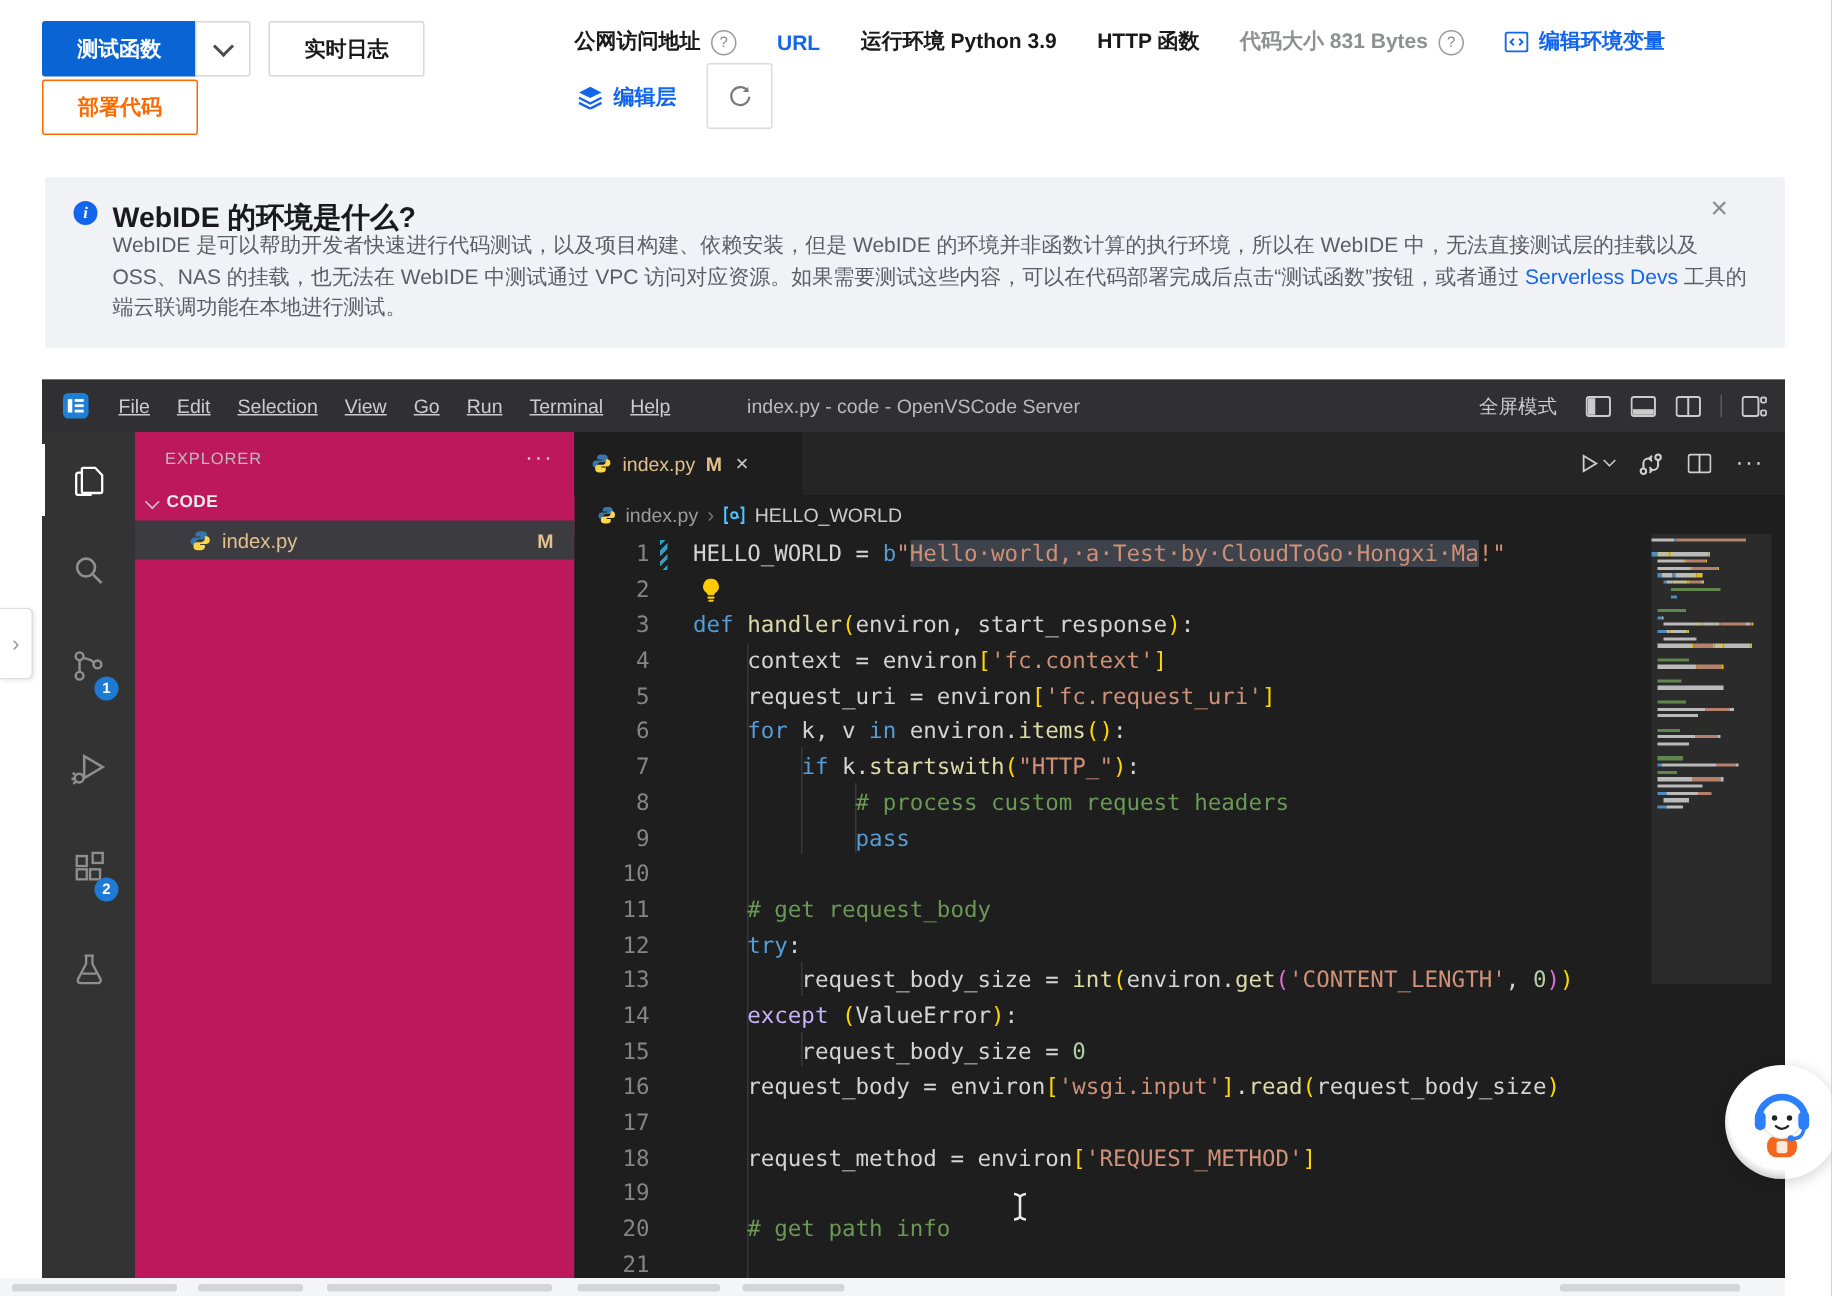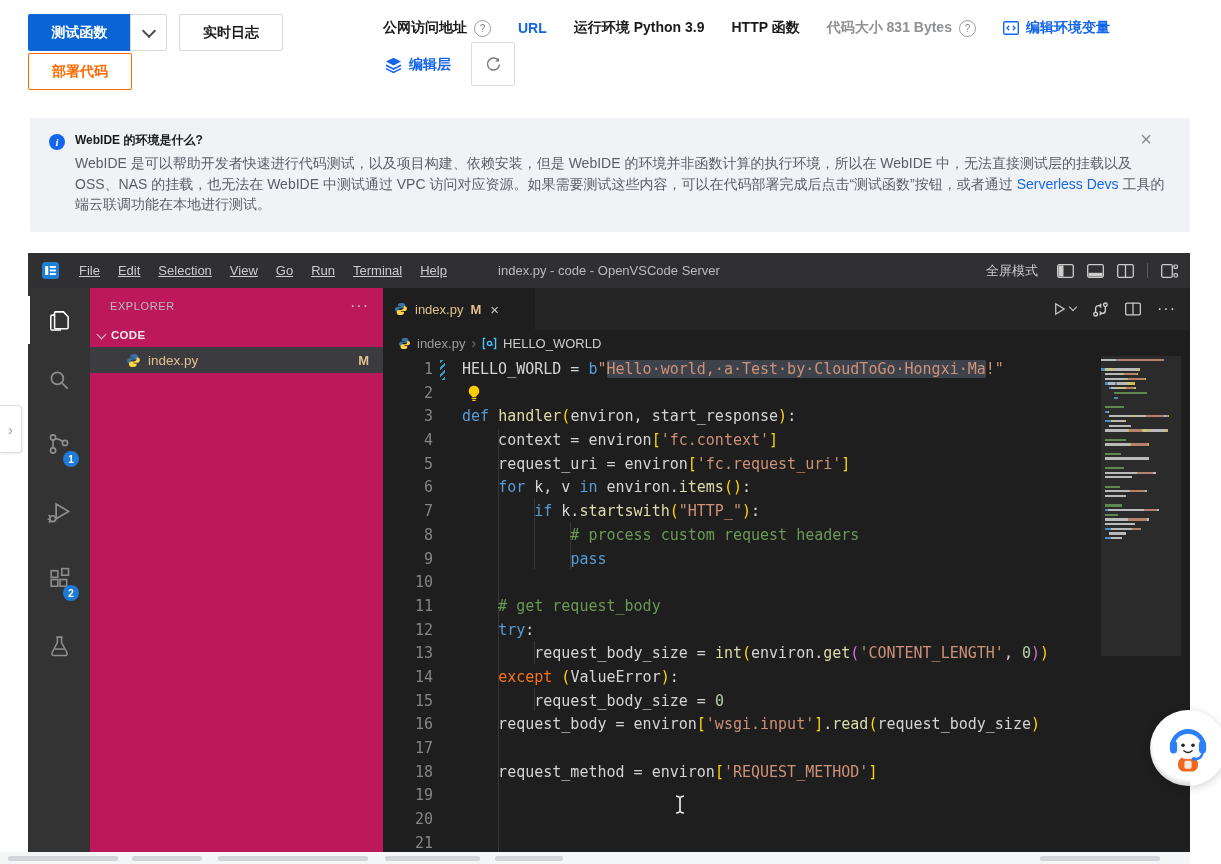--- a/index.html
+++ b/index.html
@@ -23,21 +23,21 @@
          font-weight:400;display:inline-flex;align-items:center;justify-content:center;}
   .info-row2{position:absolute;left:385px;top:56px;display:flex;align-items:center;gap:7px;
              font-size:14px;font-weight:700;}
   .refresh-btn{position:absolute;left:471px;top:42px;width:42px;height:42px;border:1px solid #DBDBDB;
                border-radius:2px;background:#fff;display:flex;align-items:center;justify-content:center;cursor:pointer;}
   
   .banner{position:absolute;left:30px;top:118px;width:1160px;height:114px;background:#F0F2F6;border-radius:2px;}
   .banner-info-icon{position:absolute;left:19px;top:16px;width:16px;height:16px;border-radius:50%;
         background:#1366EC;color:#fff;font-size:11px;font-weight:700;display:flex;align-items:center;
         justify-content:center;font-family:"Liberation Serif",serif;font-style:italic;}
-  .banner-title{position:absolute;left:45px;top:14px;font-size:12px;font-weight:700;color:#1a1a1a;}
+  .banner-title{position:absolute;left:45px;top:14px;font-size:19px;font-weight:700;color:#1a1a1a;}
   .banner-body{position:absolute;left:45px;top:35px;width:1102px;font-size:14px;line-height:20.5px;color:#5A5E66;}
   .banner-close{position:absolute;right:38px;top:10px;font-size:20px;color:#8C8C8C;cursor:pointer;}
   
   .expander{position:absolute;left:0;top:405px;width:21px;height:46px;background:#fff;border:1px solid #DCDCDC;
             border-left:none;border-radius:0 4px 4px 0;display:flex;align-items:center;justify-content:center;
             color:#9A9A9A;font-size:15px;box-shadow:1px 1px 3px rgba(0,0,0,.08);cursor:pointer;}
   
   .ide{position:absolute;left:28px;top:253px;width:1162px;height:599px;background:#1E1E1E;
        display:flex;flex-direction:column;overflow:hidden;}
   .titlebar{flex:0 0 35px;background:#303033;display:flex;align-items:center;position:relative;
@@ -359,26 +359,27 @@
               <div class="cl"><span style="color: rgb(212, 212, 212);">    context = environ</span><span style="color: rgb(255, 215, 0);">[</span><span style="color: rgb(206, 145, 120);">'fc.context'</span><span style="color: rgb(255, 215, 0);">]</span></div>
               <div class="cl"><span style="color: rgb(212, 212, 212);">    request_uri = environ</span><span style="color: rgb(255, 215, 0);">[</span><span style="color: rgb(206, 145, 120);">'fc.request_uri'</span><span style="color: rgb(255, 215, 0);">]</span></div>
               <div class="cl"><span style="color: rgb(212, 212, 212);">    </span><span style="color: rgb(86, 156, 214);">for</span><span style="color: rgb(212, 212, 212);"> k, v </span><span style="color: rgb(86, 156, 214);">in</span><span style="color: rgb(212, 212, 212);"> environ.</span><span style="color: rgb(220, 220, 170);">items</span><span style="color: rgb(255, 215, 0);">()</span><span style="color: rgb(212, 212, 212);">:</span></div>
               <div class="cl"><span style="color: rgb(212, 212, 212);">        </span><span style="color: rgb(86, 156, 214);">if</span><span style="color: rgb(212, 212, 212);"> k.</span><span style="color: rgb(220, 220, 170);">startswith</span><span style="color: rgb(255, 215, 0);">(</span><span style="color: rgb(206, 145, 120);">"HTTP_"</span><span style="color: rgb(255, 215, 0);">)</span><span style="color: rgb(212, 212, 212);">:</span></div>
               <div class="cl"><span style="color: rgb(106, 153, 85);">            # process custom request headers</span></div>
               <div class="cl"><span style="color: rgb(212, 212, 212);">            </span><span style="color: rgb(86, 156, 214);">pass</span></div>
               <div class="cl"></div>
               <div class="cl"><span style="color: rgb(106, 153, 85);">    # get request_body</span></div>
               <div class="cl"><span style="color: rgb(212, 212, 212);">    </span><span style="color: rgb(86, 156, 214);">try</span><span style="color: rgb(212, 212, 212);">:</span></div>
               <div class="cl"><span style="color: rgb(212, 212, 212);">        request_body_size = </span><span style="color: rgb(220, 220, 170);">int</span><span style="color: rgb(255, 215, 0);">(</span><span style="color: rgb(212, 212, 212);">environ.</span><span style="color: rgb(220, 220, 170);">get</span><span style="color: rgb(218, 112, 214);">(</span><span style="color: rgb(206, 145, 120);">'CONTENT_LENGTH'</span><span style="color: rgb(212, 212, 212);">, </span><span style="color: rgb(181, 206, 168);">0</span><span style="color: rgb(218, 112, 214);">)</span><span style="color: rgb(255, 215, 0);">)</span></div>
-              <div class="cl"><span style="color: rgb(212, 212, 212);">    </span><span style="color: #f97316;">except</span><span style="color: rgb(212, 212, 212);"> </span><span style="color: rgb(255, 215, 0);">(</span><span style="color: rgb(212, 212, 212);">ValueError</span><span style="color: rgb(255, 215, 0);">)</span><span style="color: rgb(212, 212, 212);">:</span></div>
+              <div class="cl"><span style="color: rgb(212, 212, 212);">    </span><span style="color: #c4b5fd;">except</span><span style="color: rgb(212, 212, 212);"> </span><span style="color: rgb(255, 215, 0);">(</span><span style="color: rgb(212, 212, 212);">ValueError</span><span style="color: rgb(255, 215, 0);">)</span><span style="color: rgb(212, 212, 212);">:</span></div>
               <div class="cl"><span style="color: rgb(212, 212, 212);">        request_body_size = </span><span style="color: rgb(181, 206, 168);">0</span></div>
               <div class="cl"><span style="color: rgb(212, 212, 212);">    request_body = environ</span><span style="color: rgb(255, 215, 0);">[</span><span style="color: rgb(206, 145, 120);">'wsgi.input'</span><span style="color: rgb(255, 215, 0);">]</span><span style="color: rgb(212, 212, 212);">.</span><span style="color: rgb(220, 220, 170);">read</span><span style="color: rgb(255, 215, 0);">(</span><span style="color: rgb(212, 212, 212);">request_body_size</span><span style="color: rgb(255, 215, 0);">)</span></div>
               <div class="cl"></div>
               <div class="cl"><span style="color: rgb(212, 212, 212);">    request_method = environ</span><span style="color: rgb(255, 215, 0);">[</span><span style="color: rgb(206, 145, 120);">'REQUEST_METHOD'</span><span style="color: rgb(255, 215, 0);">]</span></div>
               <div class="cl"></div>
+              <div class="cl"><span style="color: rgb(106, 153, 85);">    # get path info</span></div>
             </div>
           <div class="bulb" id="bulb" style="top: 28.7px;">
             <svg width="14" height="17" viewBox="0 0 14 17">
               <path d="M7 0.8a5.2 5.2 0 0 0-3.1 9.4c.6.5 1 1 1 1.7h4.2c0-.7.4-1.2 1-1.7A5.2 5.2 0 0 0 7 .8z" fill="#FFCC00"></path>
               <rect x="4.6" y="12.7" width="4.8" height="1.4" rx=".6" fill="#FFCC00"></rect>
               <rect x="5.2" y="14.8" width="3.6" height="1.3" rx=".6" fill="#FFCC00"></rect>
             </svg>
           </div>
           <div class="minimap">
             <div class="mm-slider"></div>

